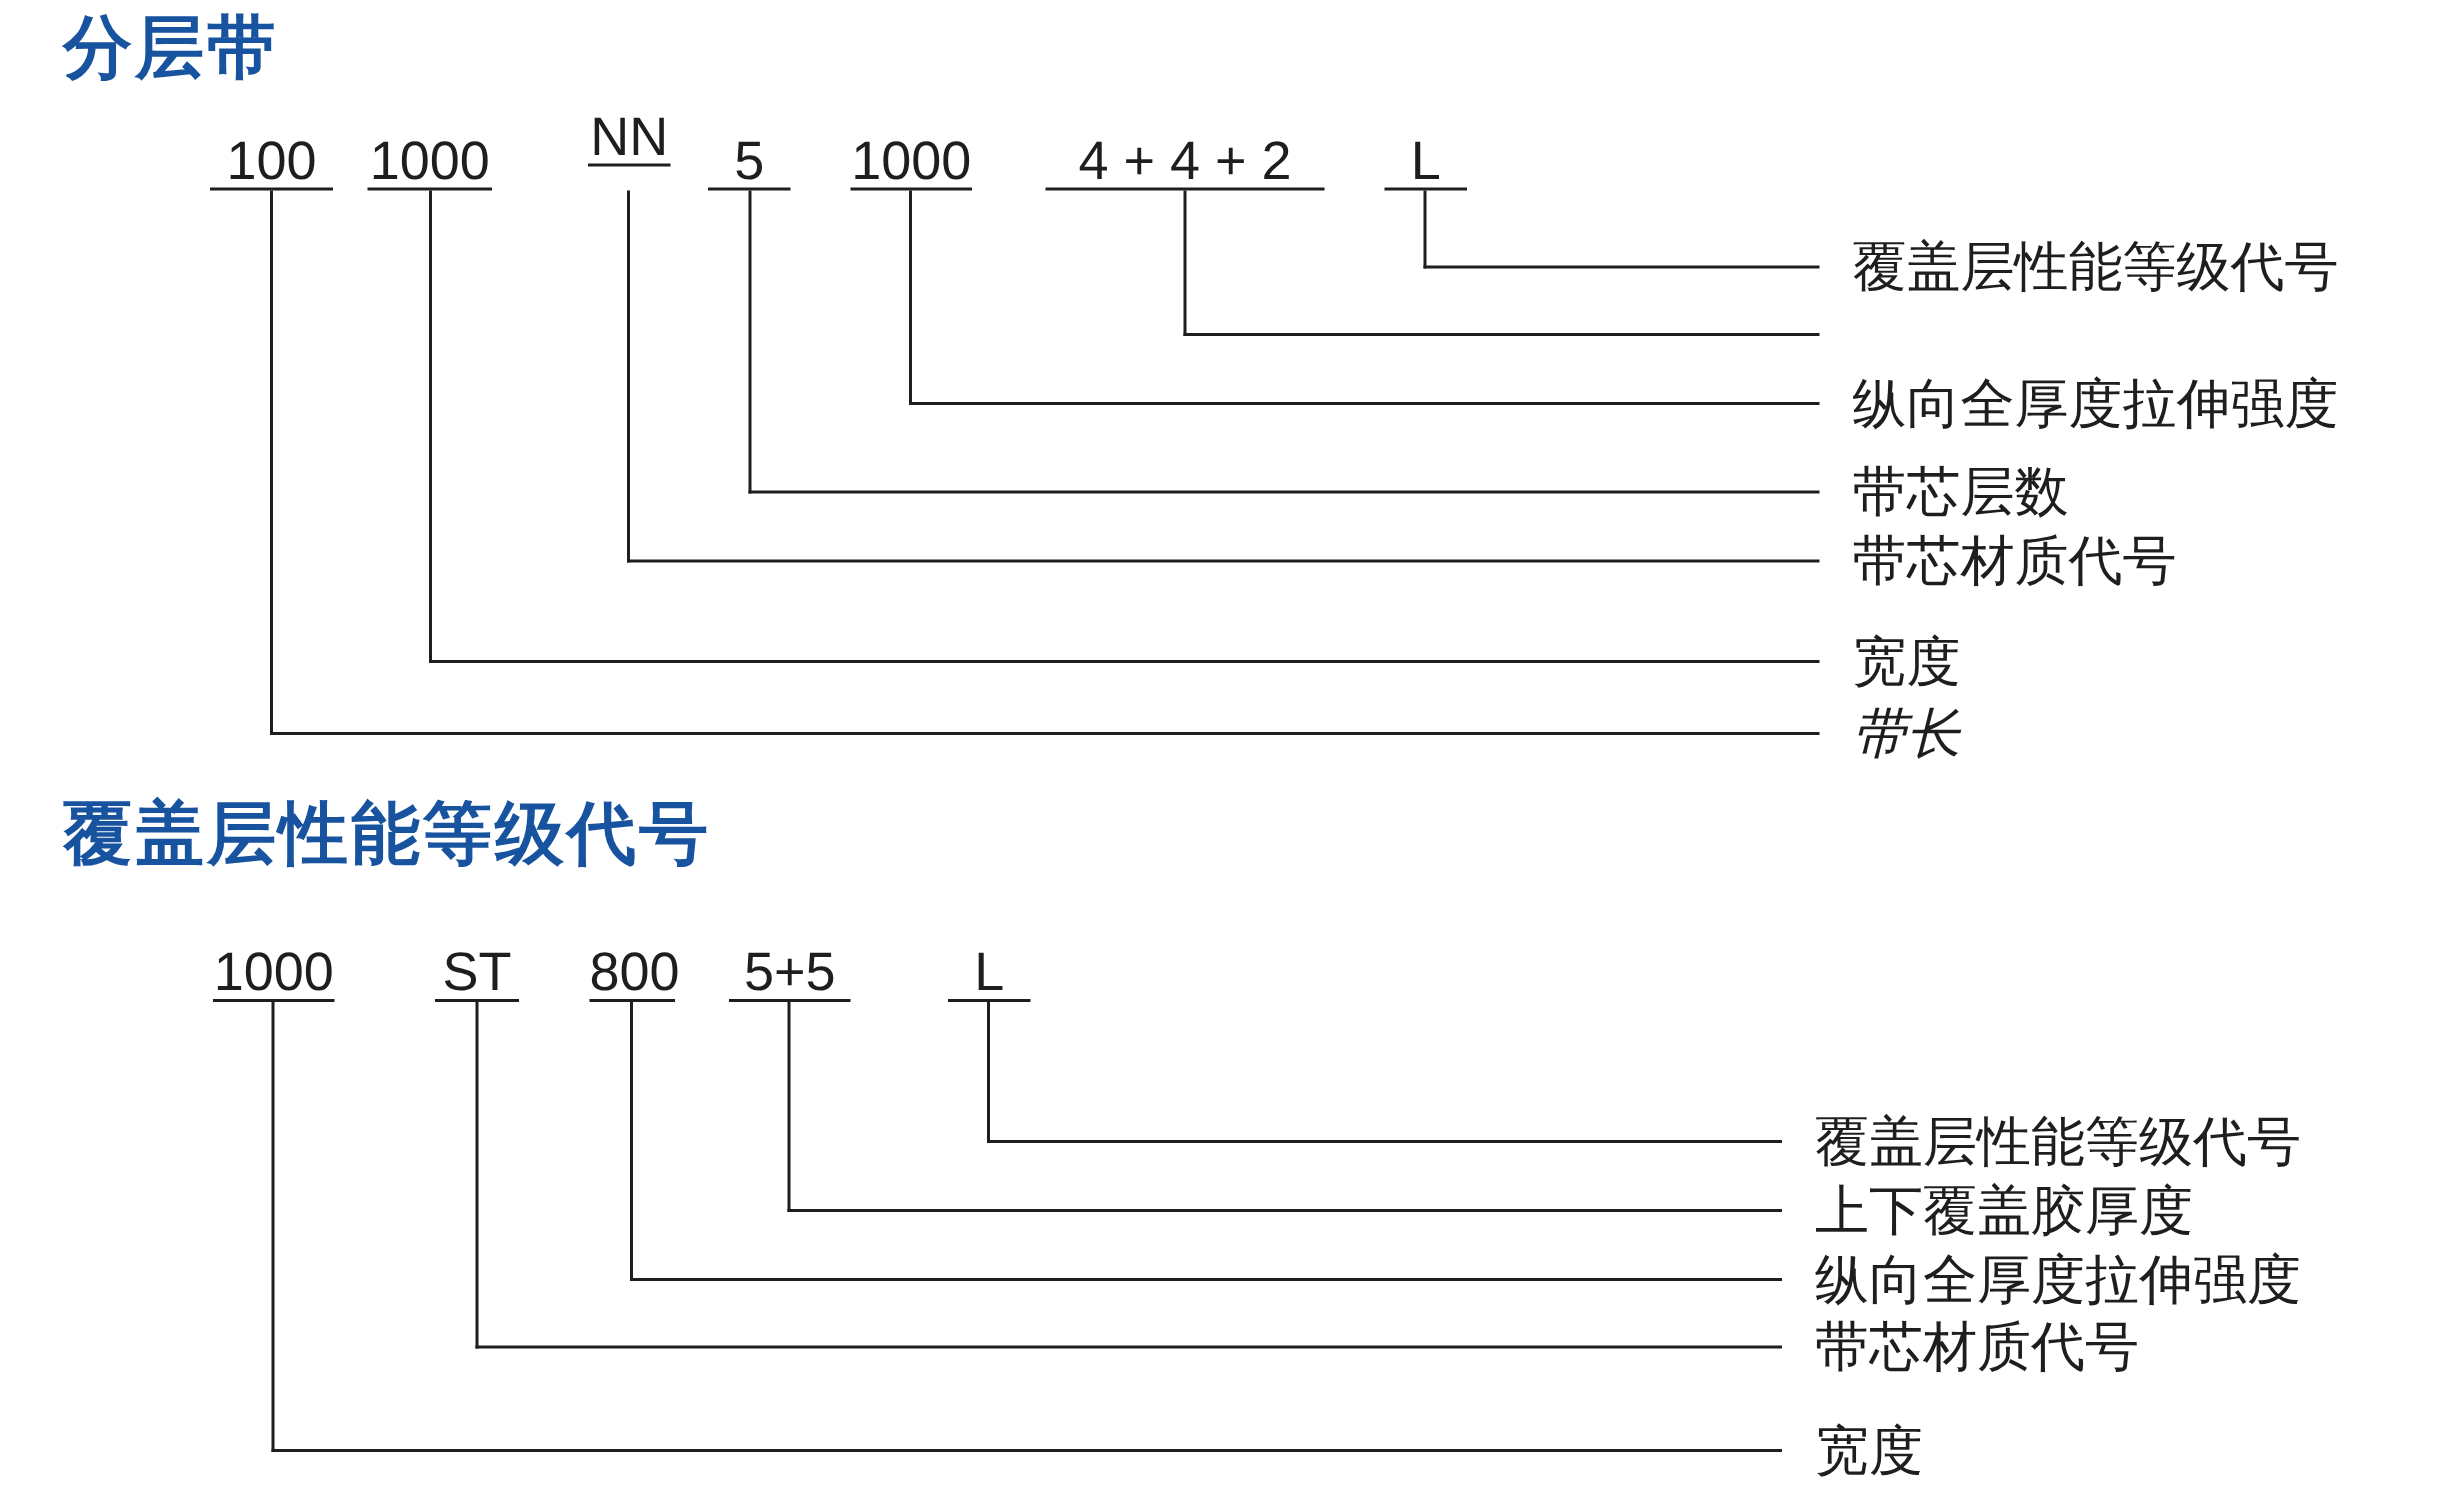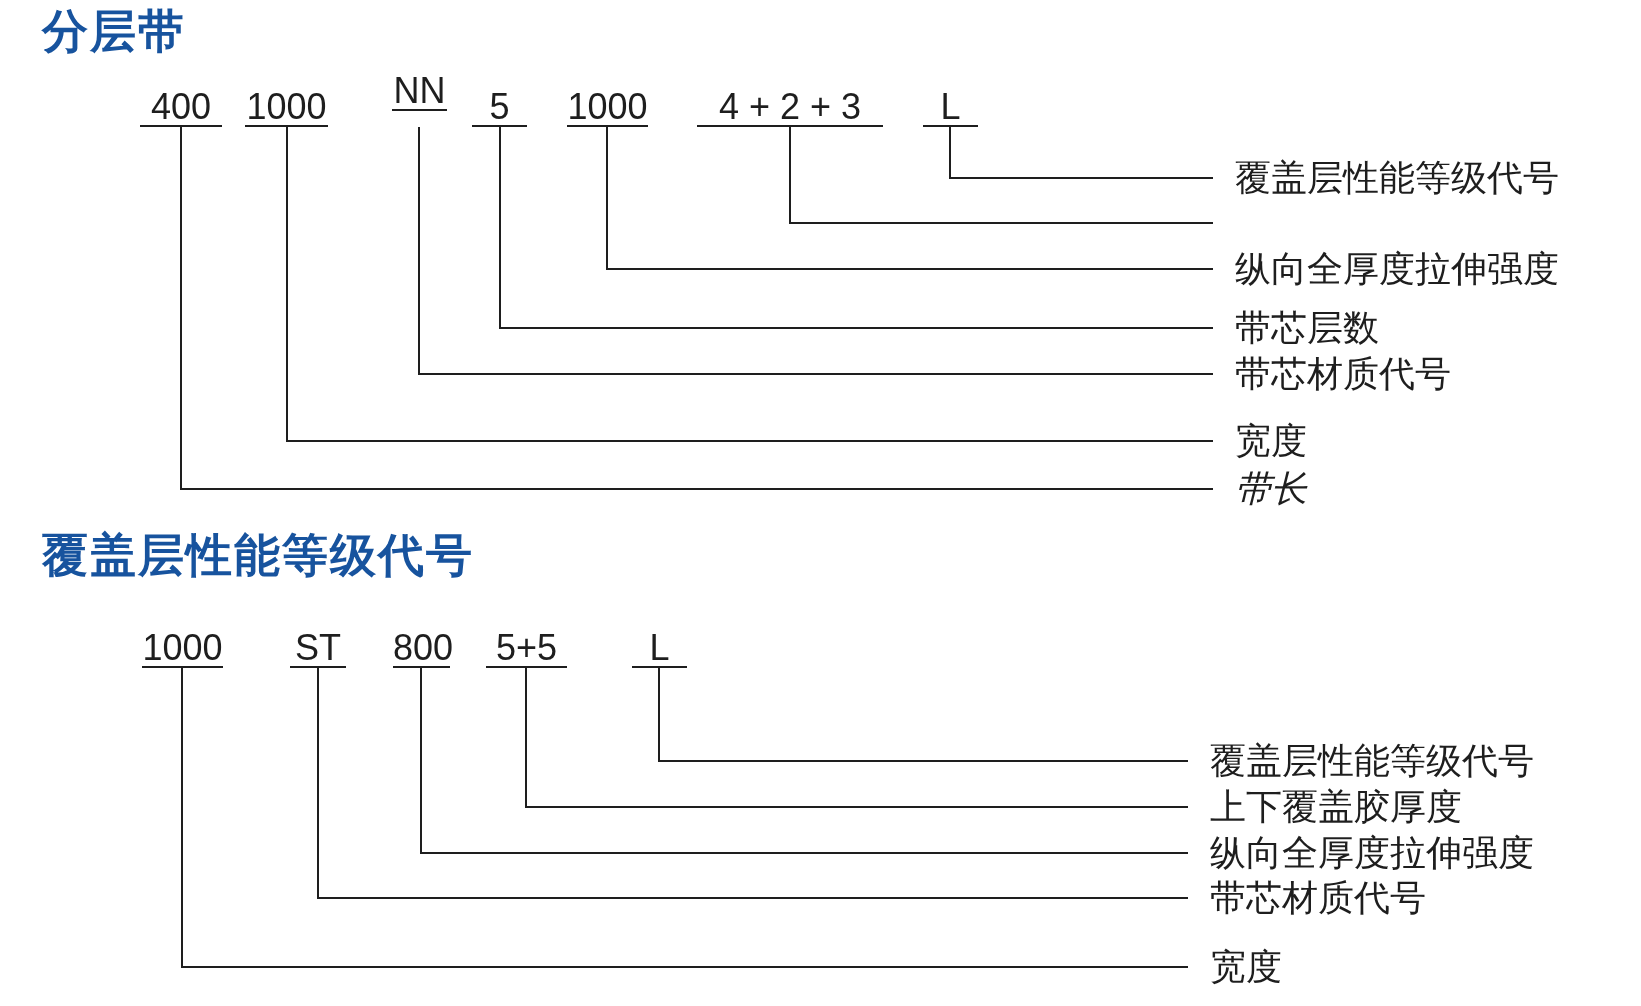--- a/index.html
+++ b/index.html
@@ -53,26 +53,26 @@
     white-space:nowrap;
   }
 </style>
 </head>
 <body>
 
 <div id="stage">
 
   <div class="section-title" style="left:42px;top:2px;">分层带</div>
 
-  <div class="code" style="left:140px;top:85px;width:82px;">400</div>
+  <div class="code" style="left:140px;top:85px;width:82px;">100</div>
   <div class="code" style="left:245px;top:85px;width:83px;">1000</div>
   <div class="code" style="left:392px;top:69px;width:55px;">NN</div>
   <div class="code" style="left:472px;top:85px;width:55px;">5</div>
   <div class="code" style="left:567px;top:85px;width:81px;">1000</div>
-  <div class="code" style="left:697px;top:85px;width:186px;">4 + 2 + 3</div>
+  <div class="code" style="left:697px;top:85px;width:186px;">4 + 4 + 2</div>
   <div class="code" style="left:923px;top:85px;width:55px;">L</div>
 
   <div class="vline" style="left:180px;top:127px;height:363px;"></div>
   <div class="vline" style="left:286px;top:127px;height:315px;"></div>
   <div class="vline" style="left:418px;top:127px;height:248px;"></div>
   <div class="vline" style="left:499px;top:127px;height:202px;"></div>
   <div class="vline" style="left:606px;top:127px;height:143px;"></div>
   <div class="vline" style="left:789px;top:127px;height:97px;"></div>
   <div class="vline" style="left:949px;top:127px;height:52px;"></div>
 

